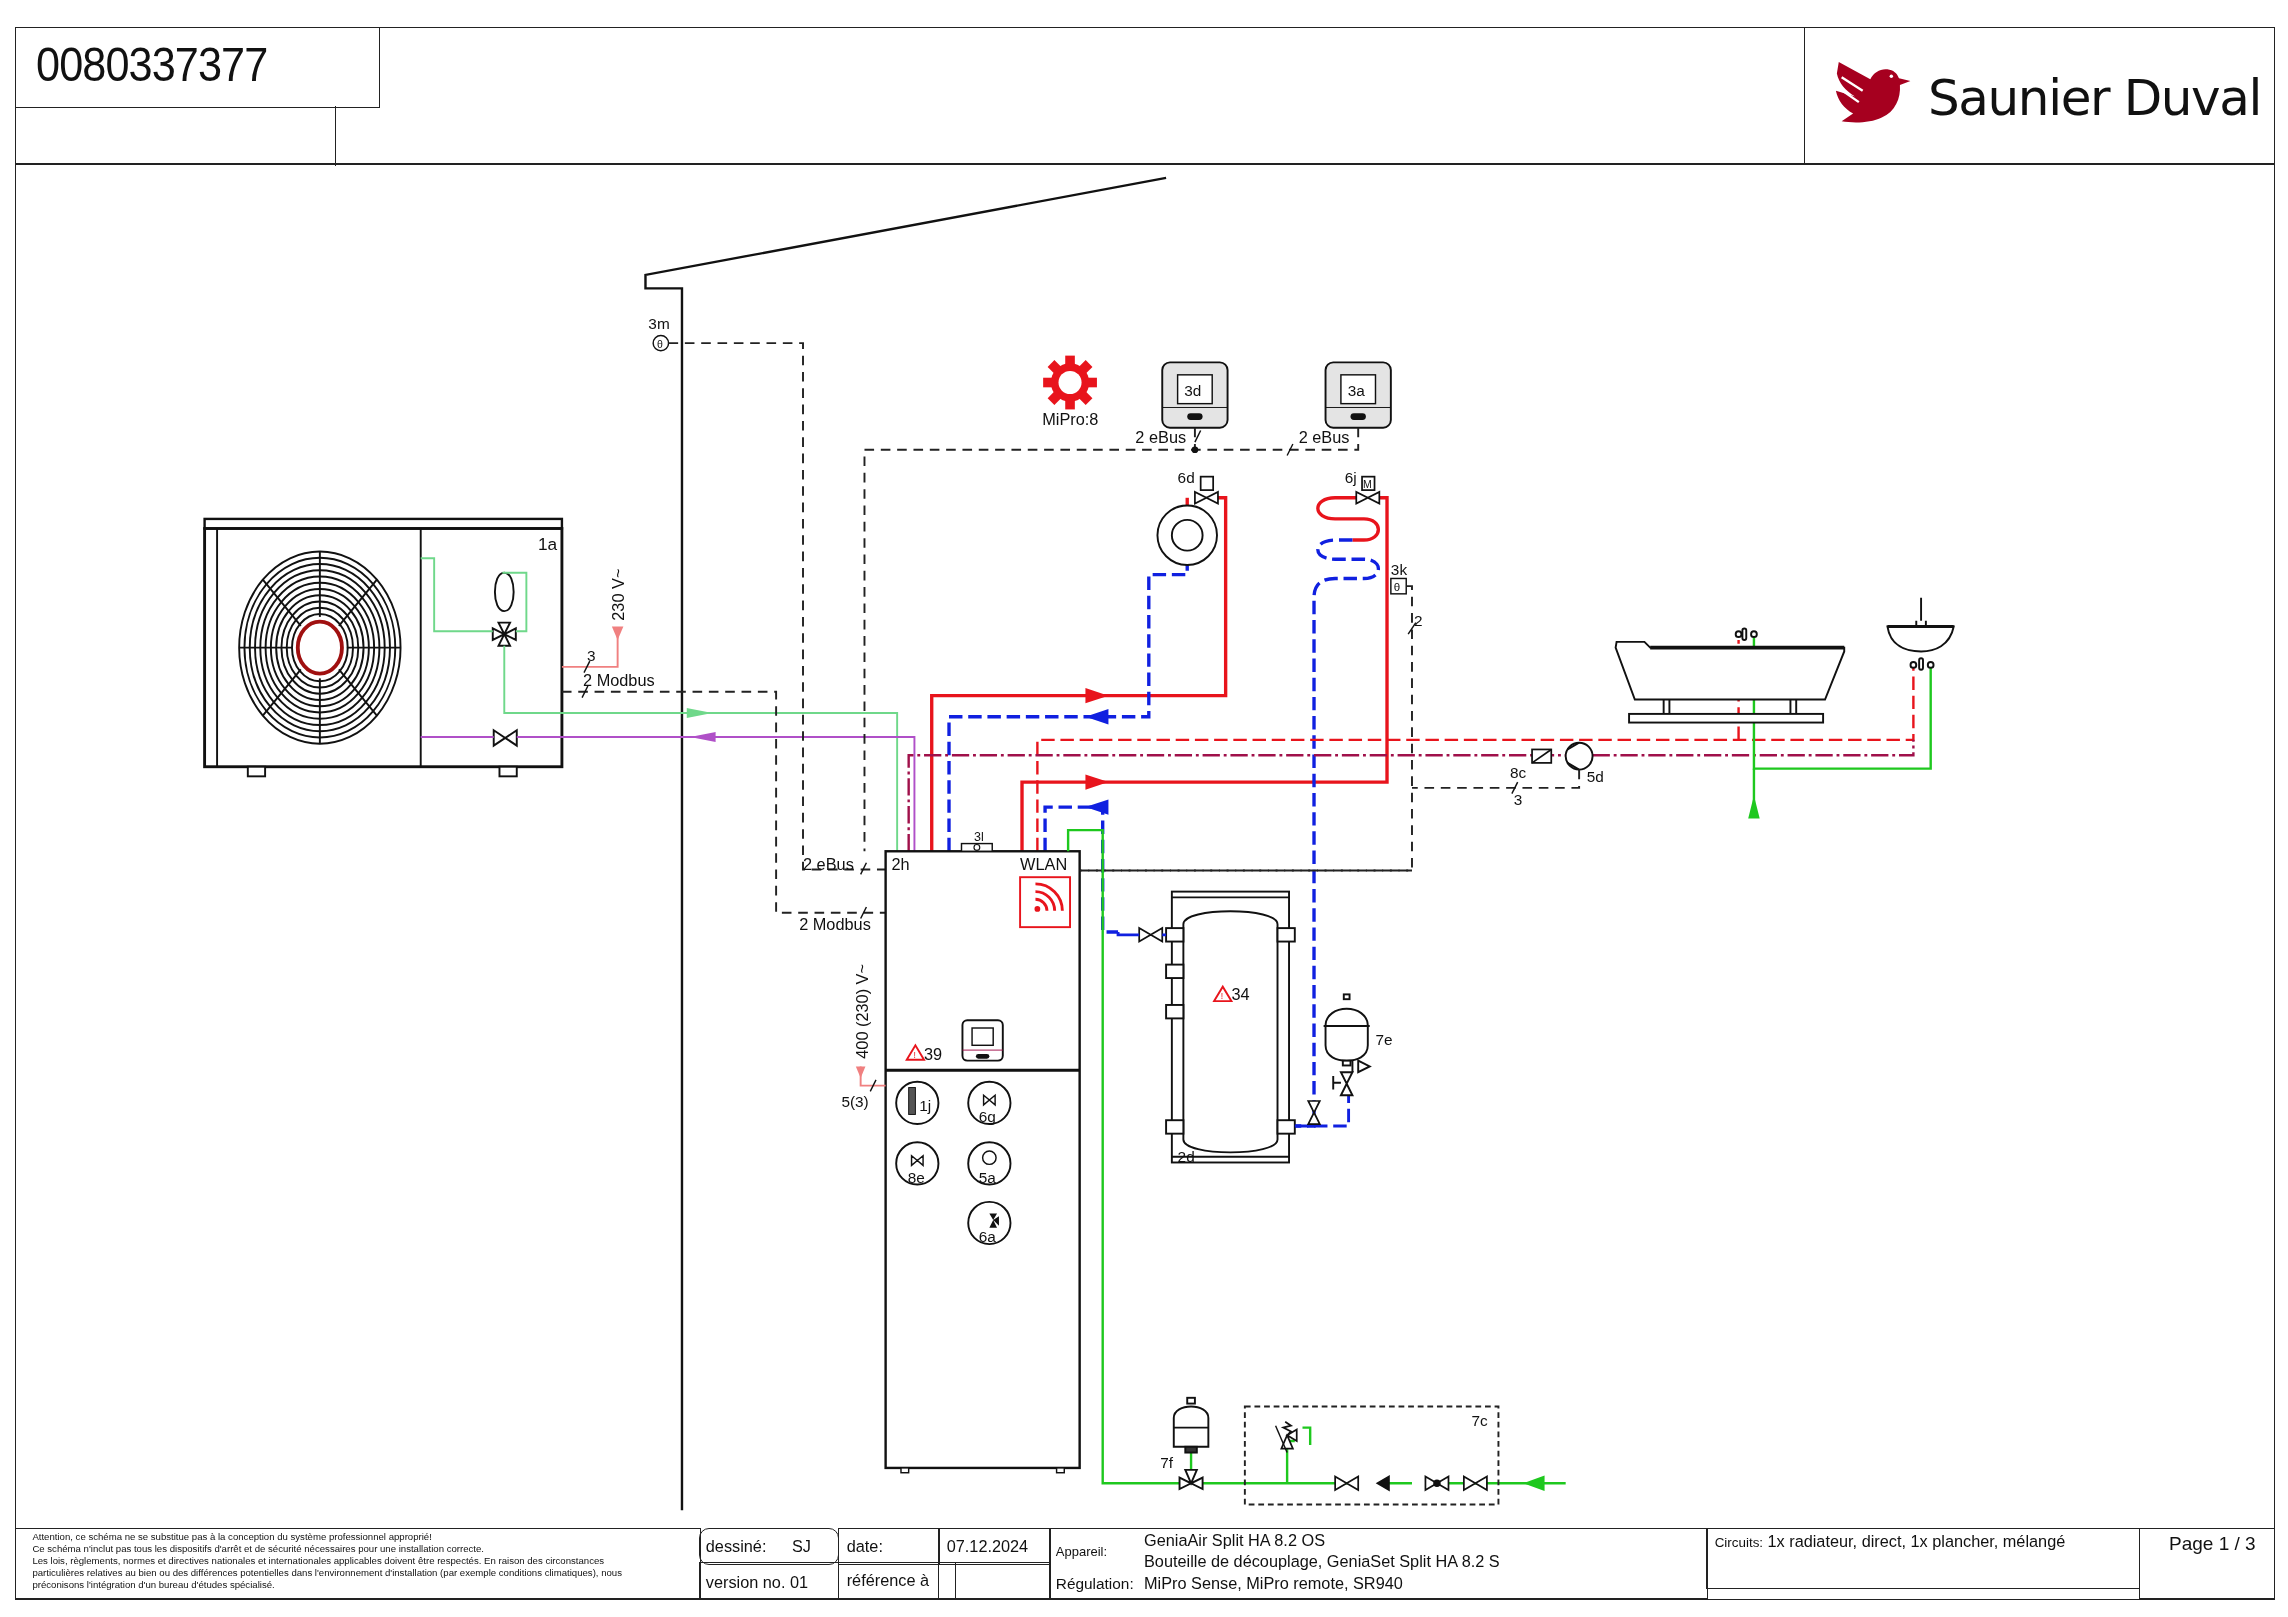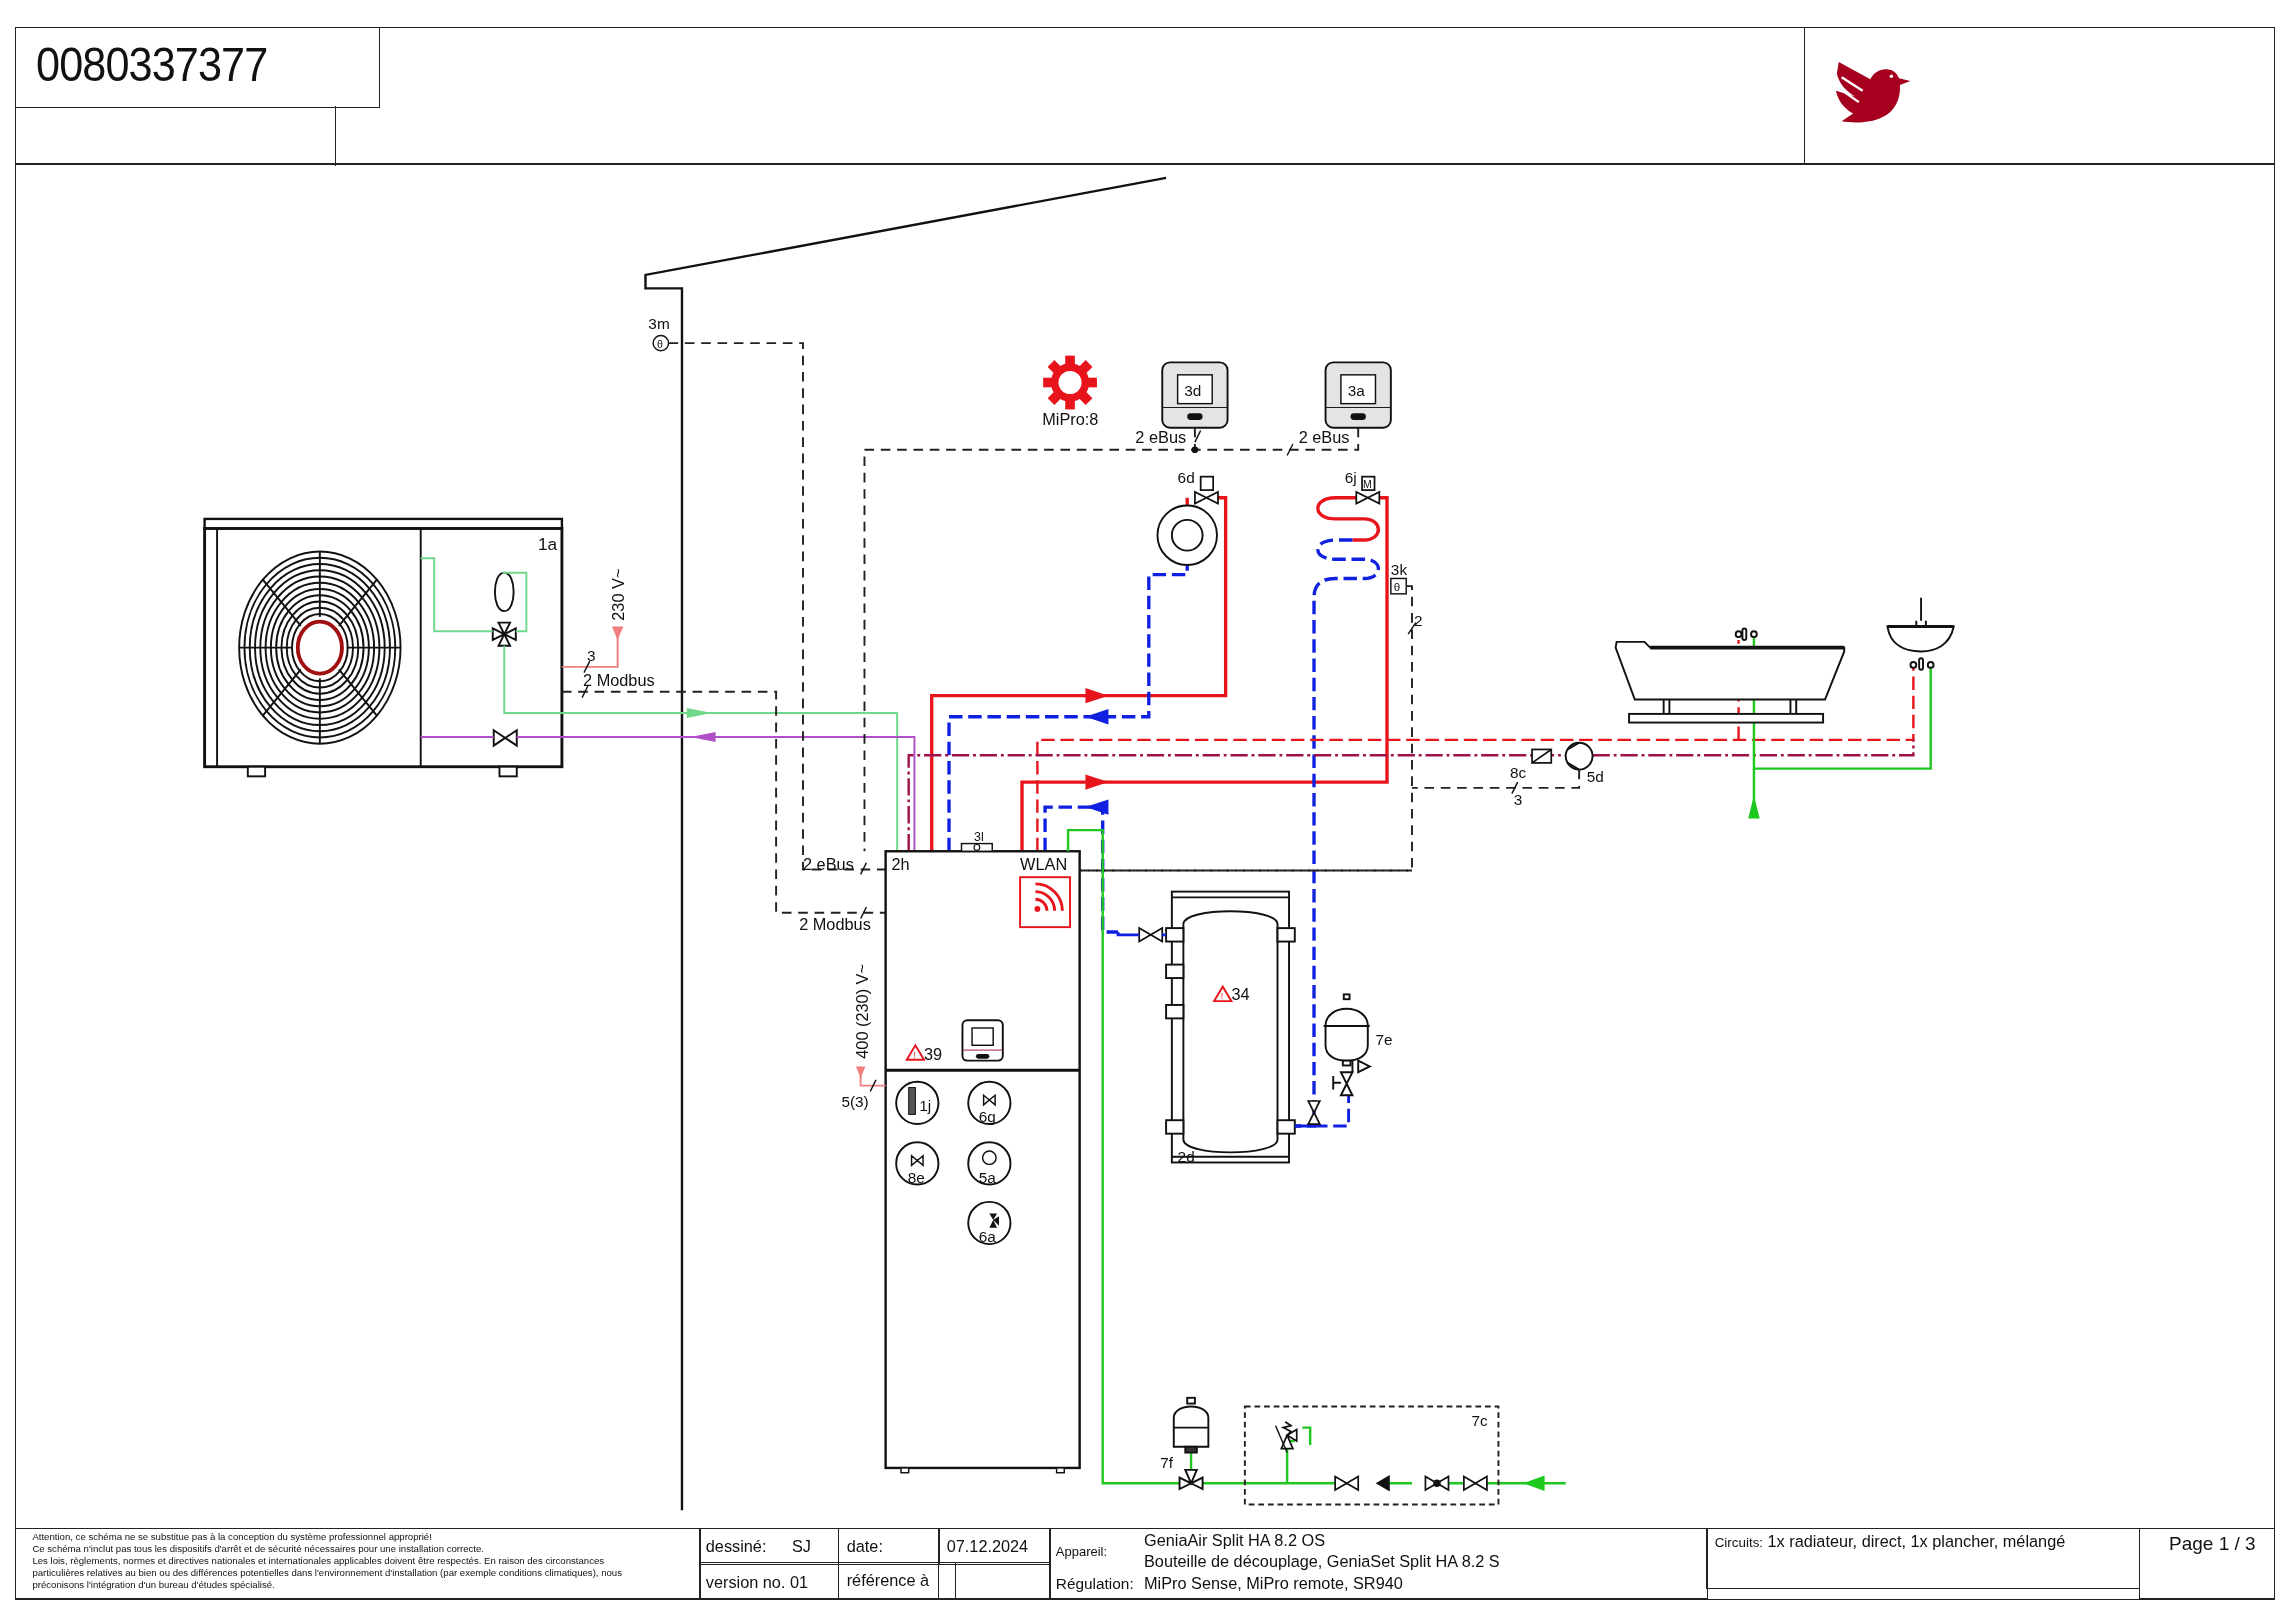--- a/index.html
+++ b/index.html
@@ -19,20 +19,21 @@
 <div class="abs" style="left:15.4px;top:27px;width:365px;height:81px;border-right:1.9px solid #222;border-bottom:1.9px solid #222;">
   <div style="position:absolute;left:21px;top:9.6px;font-size:48px;letter-spacing:-1px;transform:scaleX(0.9);transform-origin:left;">0080337377</div>
 </div>
 <div class="abs" style="left:15.4px;top:106px;width:321px;height:60px;border-right:1.9px solid #222;"></div>
 <div class="abs" style="left:1804px;top:27px;width:471px;height:138px;border-left:1.9px solid #222;">
   <svg width="86" height="73" viewBox="0 0 90 76" style="position:absolute;left:29px;top:31px;">
     <path d="M5 4 L38 22 C42 14 50 10 58 12 C64 13 67 18 68 21 L80 24 L69 28 C70 42 64 56 50 62 C38 68 20 68 8 66 L20 58 C10 52 4 44 2 34 L22 40 C12 34 5 26 3 16 Z" fill="#a6001f"></path>
     <path d="M8 20 L30 34 M6 32 L26 46" stroke="#fff" stroke-width="2.5"></path>
     <circle cx="60" cy="19" r="1.8" fill="#fff"></circle>
   </svg>
+  <div style="position:absolute;left:123px;top:42px;font-size:50px;font-family:'DejaVu Sans',sans-serif;letter-spacing:-1.4px;color:#111;">Saunier Duval</div>
 </div>
 
 <div class="abs frame" style="left:15.4px;top:163px;width:2260px;height:1437px;"></div>
 
 <svg id="drawing" width="2288" height="1618" viewBox="0 0 2382 1684">
   <defs>
     <marker id="arr-red" viewBox="0 0 10 10" refX="5" refY="5" markerWidth="6" markerHeight="6" orient="auto">
         <path d="M0 0 L10 5 L0 10 z" fill="#e8141c"></path>
       </marker>
   </defs>
@@ -371,21 +372,21 @@
   </g>
 </svg>
 
 <div class="tb-cell small-note" style="left:15.4px;top:1528px;width:686px;height:71px;padding-left:16px;">
   <div>Attention, ce schéma ne se substitue pas à la conception du système professionnel approprié!</div>
   <div>Ce schéma n'inclut pas tous les dispositifs d'arrêt et de sécurité nécessaires pour une installation correcte.</div>
   <div>Les lois, règlements, normes et directives nationales et internationales applicables doivent être respectés. En raison des circonstances</div>
   <div>particulières relatives au bien ou des différences potentielles dans l'environnement d'installation (par exemple conditions climatiques), nous</div>
   <div>préconisons l'intégration d'un bureau d'études spécialisé.</div>
 </div>
-<div class="tb-cell tb-text" style="left:699px;top:1528px;width:140px;height:37px;padding:7.7px 0 0 5.8px;">
+<div class="tb-cell tb-text" style="left:699px;top:1528px;width:140px;height:37px;padding:7.7px 0 0 5.8px;border-radius:10px;">
   <span>dessiné:</span>
   <span style="margin-left:21px;">SJ</span>
 </div>
 <div class="tb-cell tb-text" style="left:699px;top:1562px;width:140px;height:37px;padding:9.6px 0 0 5.8px;">
   <span>version no. 01</span>
 </div>
 <div class="tb-cell tb-text" style="left:838px;top:1528px;width:102px;height:37px;padding:7.7px 0 0 7.7px;">
   <span>date:</span>
 </div>
 <div class="tb-cell tb-text" style="left:838px;top:1562px;width:118px;height:37px;padding:7.7px 0 0 7.7px;">

